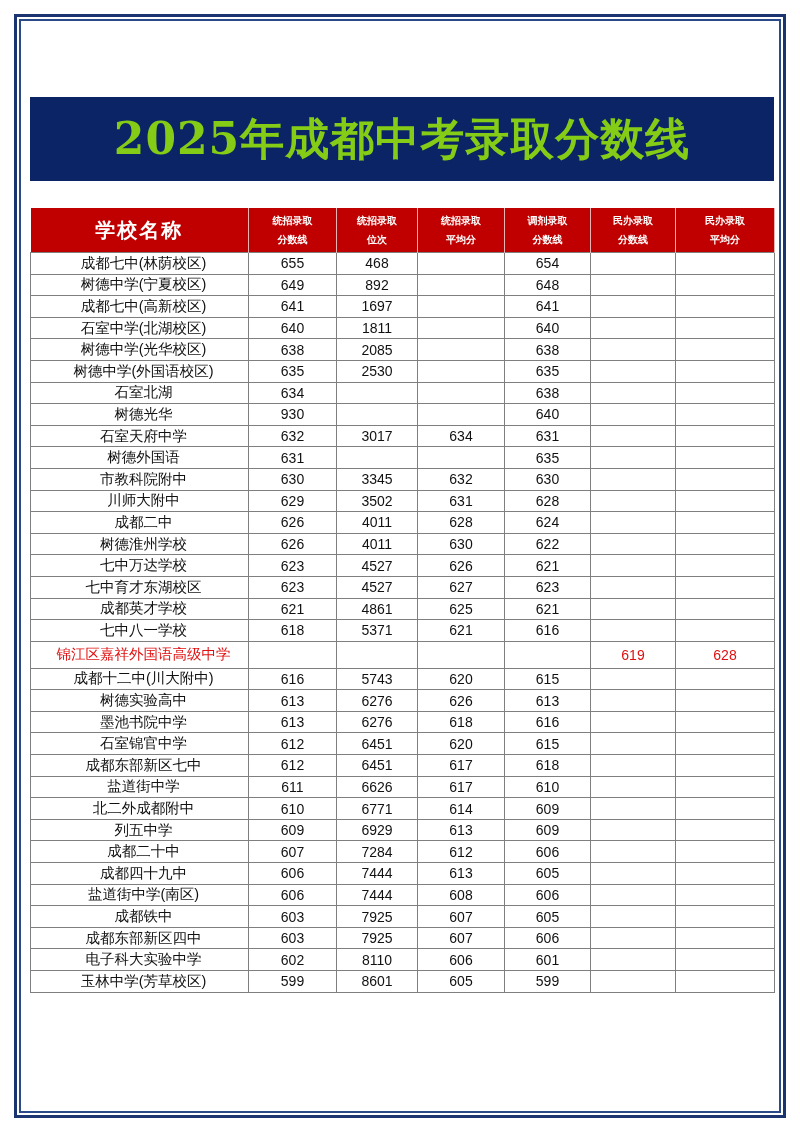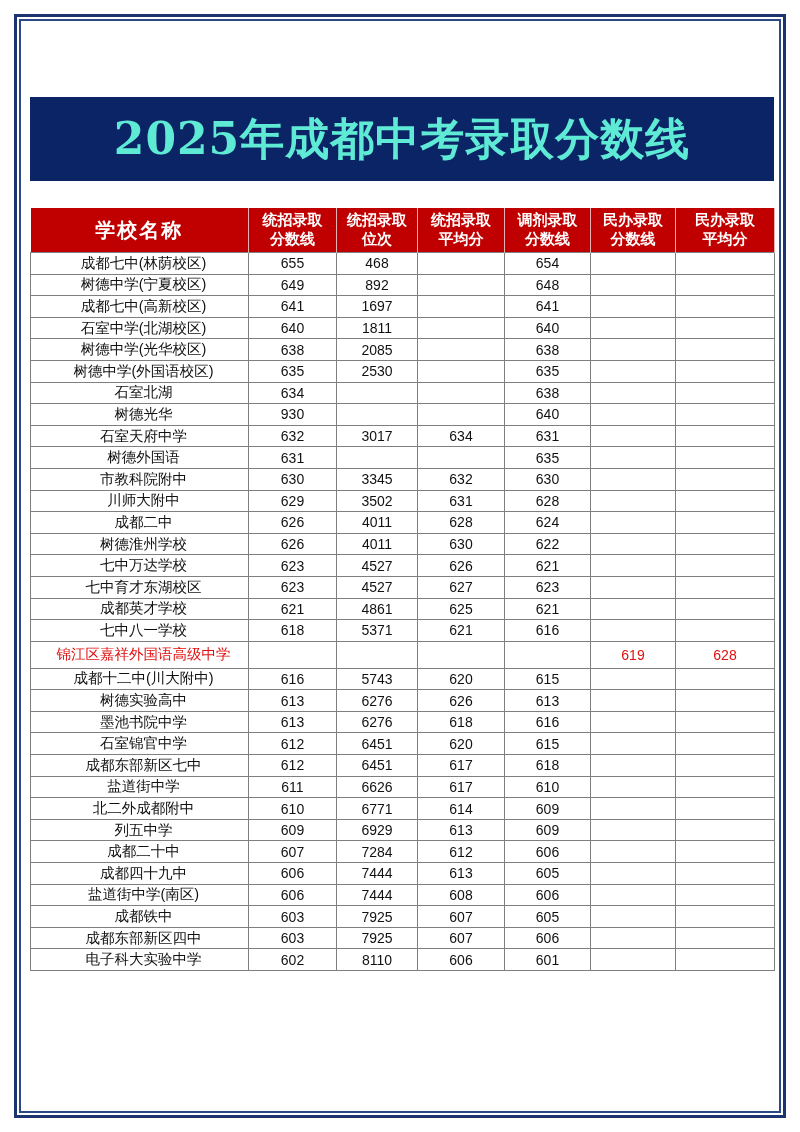--- a/index.html
+++ b/index.html
@@ -10,29 +10,29 @@
   }
   .frame-inner {
     position: absolute; left: 19px; top: 19px; width: 762px; height: 1094px;
     box-sizing: border-box; border: 2px solid #2a4a8a;
   }
   .sheet {
     position: absolute; left: 30px; top: 97px; width: 744px;
   }
   .title-band {
     background: #0b2466; height: 84px; display: flex; align-items: center; justify-content: center;
-    color: #5eead4; font-family: "DejaVu Serif", serif; font-weight: bold; font-size: 44px; letter-spacing: 1px;
+    color: #84cc16; font-family: "DejaVu Serif", serif; font-weight: bold; font-size: 44px; letter-spacing: 1px;
   }
   table { border-collapse: collapse; width: 744px; table-layout: fixed; margin-top: 27px; }
   thead th {
     background: #c00000; color: #ffffff; font-weight: bold; height: 44px; padding: 0;
     border-right: 1px solid #e6b3b3; font-family: "DejaVu Serif", serif;
   }
   thead th.name-h { font-size: 20px; letter-spacing: 2px; }
-  thead th.col-h { font-size: 15px; line-height: 19px; text-align: center; }
+  thead th.col-h { font-size: 10px; line-height: 19px; text-align: center; }
   tbody td {
     height: 20.6px; padding: 0; text-align: center; font-size: 14px; color: #111;
     border: 1px solid #7f7f7f; font-family: "Liberation Sans Narrow", "Liberation Sans", sans-serif;
   }
   tbody td.name { font-size: 14.5px; padding-left: 8px; }
   tbody tr.highlight td { color: #e01010; height: 26px; }
   col.c0 { width: 218px; }
   col.c1 { width: 88px; }
   col.c2 { width: 81px; }
   col.c3 { width: 87px; }
@@ -380,15 +380,24 @@
         </tr>
         <tr>
           <td class="name">电子科大实验中学</td>
           <td>602</td>
           <td>8110</td>
           <td>606</td>
           <td>601</td>
           <td></td>
           <td></td>
         </tr>
+        <tr>
+          <td class="name">玉林中学(芳草校区)</td>
+          <td>599</td>
+          <td>8601</td>
+          <td>605</td>
+          <td>599</td>
+          <td></td>
+          <td></td>
+        </tr>
       </tbody>
   </table>
 </div>
 
 </body></html>

